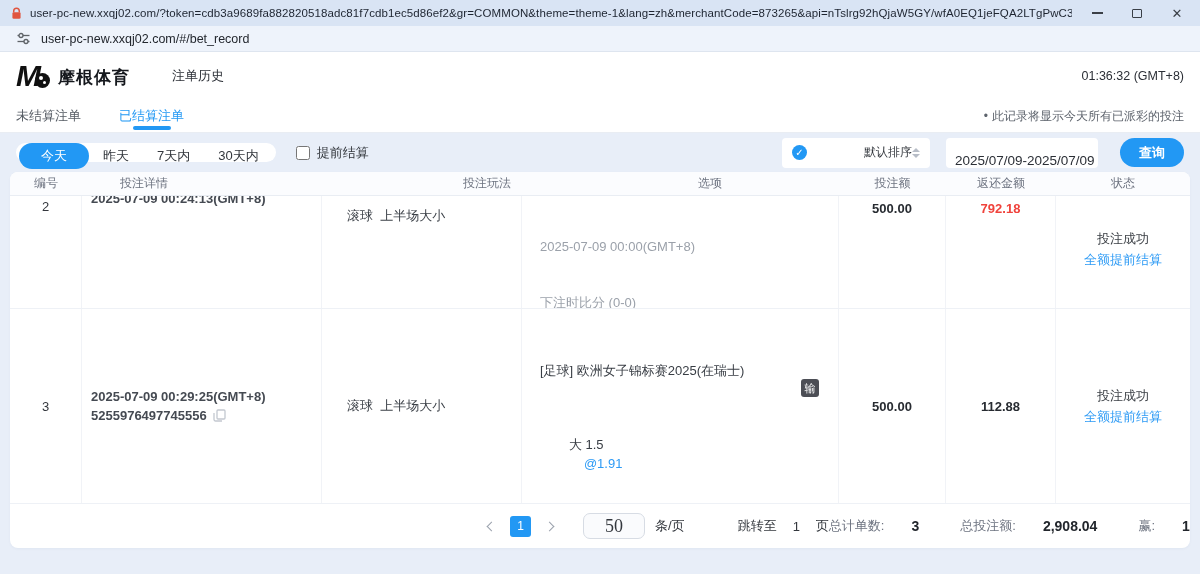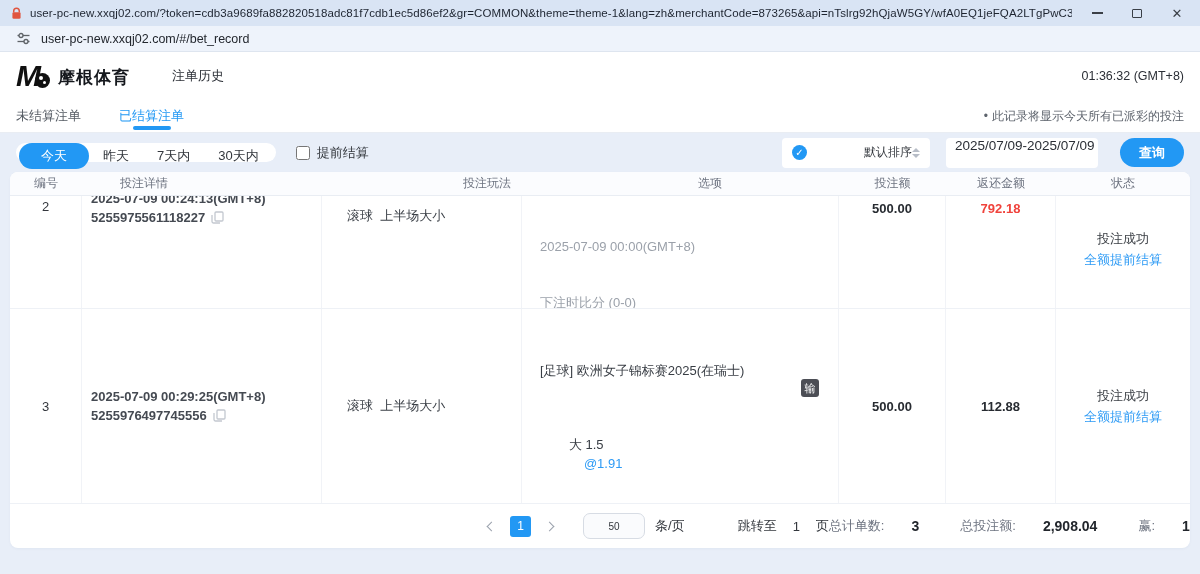--- a/index.html
+++ b/index.html
@@ -46,21 +46,21 @@
   .cbwrap input { width:14px; height:14px; accent-color:#fff; margin-right:7px; }
   .cb-label { font-size:13px; color:#33373d; }
   .filter-right { margin-left:auto; display:flex; align-items:center; }
   .sortbox { background:#fff; border-radius:4px; height:30px; width:148px; display:flex; align-items:center; padding:0 10px; cursor:pointer; }
   .chk-circle { width:15px; height:15px; border-radius:50%; background:var(--accent-blue,#2298f4); color:#fff; font-size:10px; display:flex; align-items:center; justify-content:center; margin-right:7px; }
   .sort-label { font-size:12px; color:#33373d; flex:1;text-align:right; }
   .sort-arrows { display:flex; flex-direction:column; gap:2px; }
   .sort-arrows i { display:block; width:0; height:0; border-left:4px solid transparent; border-right:4px solid transparent; }
   .sort-arrows .up { border-bottom:4px solid #b7bdc7; }
   .sort-arrows .dn { border-top:4px solid #b7bdc7; }
-  .datebox { background:#fff; border-radius:4px; height:30px; width:152px; margin-left:16px; display:flex; align-items:flex-start; padding:0 9px; cursor:pointer; }
+  .datebox { background:#fff; border-radius:4px; height:30px; width:152px; margin-left:16px; display:flex; align-items:flex-end; padding:0 9px; cursor:pointer; }
   .date-text { font-size:13.5px; color:#2b2f36; flex:1; white-space:nowrap; }
   .cal-ic { width:14px; height:14px; }
   .searchbtn { margin-left:22px; background:var(--accent-blue,#2298f4); color:#fff; border:none; height:29px; padding:0 19px; border-radius:15px; font-size:13px; cursor:pointer; font-family:inherit;font-weight:bold; }
   
   .card { width:1180px; margin:0 auto; background:#fff; border-radius:8px; overflow:hidden; box-shadow:0 1px 3px rgba(30,60,110,.04); }
   .tgrid { display:grid; grid-template-columns:72px 240px 200px 317px 107px 110px 134px; }
   .thead { height:24px; background:#fbfcfe; border-bottom:1px solid #e9edf3; align-items:center; font-size:12px; color:#6d7380; }
   .th { white-space:nowrap; }
   .th-no, .th-stake, .th-return, .th-status { text-align:center; }
   .th-detail { padding-left:38px; }
@@ -95,21 +95,21 @@
   .row2 .status-cell .inner { margin-top:-7px; }
   .status-link { color:var(--link-blue,#2e9bf5); cursor:pointer; }
   
   .pagerow { height:44px; display:flex; align-items:center; padding:0 20px; }
   .pager { display:flex; align-items:center; margin-left:450px; }
   .pg-arrow { width:20px; height:20px; display:flex; align-items:center; justify-content:center; cursor:pointer; }
   .pg-arrow i { width:7px; height:7px; border-left:1.5px solid #9aa1ac; border-bottom:1.5px solid #9aa1ac; display:block; }
   .pg-prev i { transform:rotate(45deg); margin-left:3px; }
   .pg-next i { transform:rotate(-135deg); margin-right:3px; }
   .pg-page { width:21px; height:21px; border-radius:3px; background:var(--accent-blue,#2298f4); color:#fff; font-size:12px; display:flex; align-items:center; justify-content:center; margin:0 10px; cursor:pointer; }
-  .pg-size { width:62px; height:26px; border:1px solid #d7dce4; border-radius:7px; background:#fafbfd; text-align:center; font-size:10px; color:#33373d; margin-left:22px; font-family:Liberation Sans, sans-serif; }
+  .pg-size { width:62px; height:26px; border:1px solid #d7dce4; border-radius:7px; background:#fafbfd; text-align:center; font-size:18px; color:#33373d; margin-left:22px; font-family:Liberation Serif, serif; }
   .pg-text { font-size:13px; color:#33373d; margin-left:10px; white-space:nowrap; }
   .pg-jumplabel { margin-left:36px;padding-left:17px; }
   .pg-jumpval { margin-left:16px; }
   .pg-pagelabel { margin-left:16px; }
   .totals { margin-left:auto; display:flex; align-items:center; gap:27px; white-space:nowrap; }
   .t-label { font-size:13px; color:#6d7380; }
   .t-value { font-size:14px; font-weight:bold; color:#22262c; margin-right:14px; }
 </style>
 </head>
 <body>
@@ -204,27 +204,20 @@
     <div class="th th-stake">投注额</div>
     <div class="th th-return">返还金额</div>
     <div class="th th-status">状态</div>
   </div>
 
   <div class="tgrid trow row2">
     <div class="cell no-cell c-center">2</div>
     <div class="cell detail-cell">
       <div class="inner">
         <div>2025-07-09 00:24:13(GMT+8)</div>
-        <div class="idline">
-          <span>5255975561118227</span>
-          <svg class="copy-ic" viewBox="0 0 13 13">
-            <rect x="4" y="1" width="8" height="9" rx="1" fill="none" stroke="#c3c8d0" stroke-width="1.3"></rect>
-            <path d="M9 12H2.5A1.5 1.5 0 0 1 1 10.5V4" fill="none" stroke="#c3c8d0" stroke-width="1.3"></path>
-          </svg>
-        </div>
       </div>
     </div>
     <div class="cell play-cell">滚球  上半场大小</div>
     <div class="cell option-cell">
       <div>2025-07-09 00:00(GMT+8)</div>
       <div>下注时比分 (0-0)</div>
       
       
     </div>
     <div class="cell stake-cell c-center">500.00</div>

